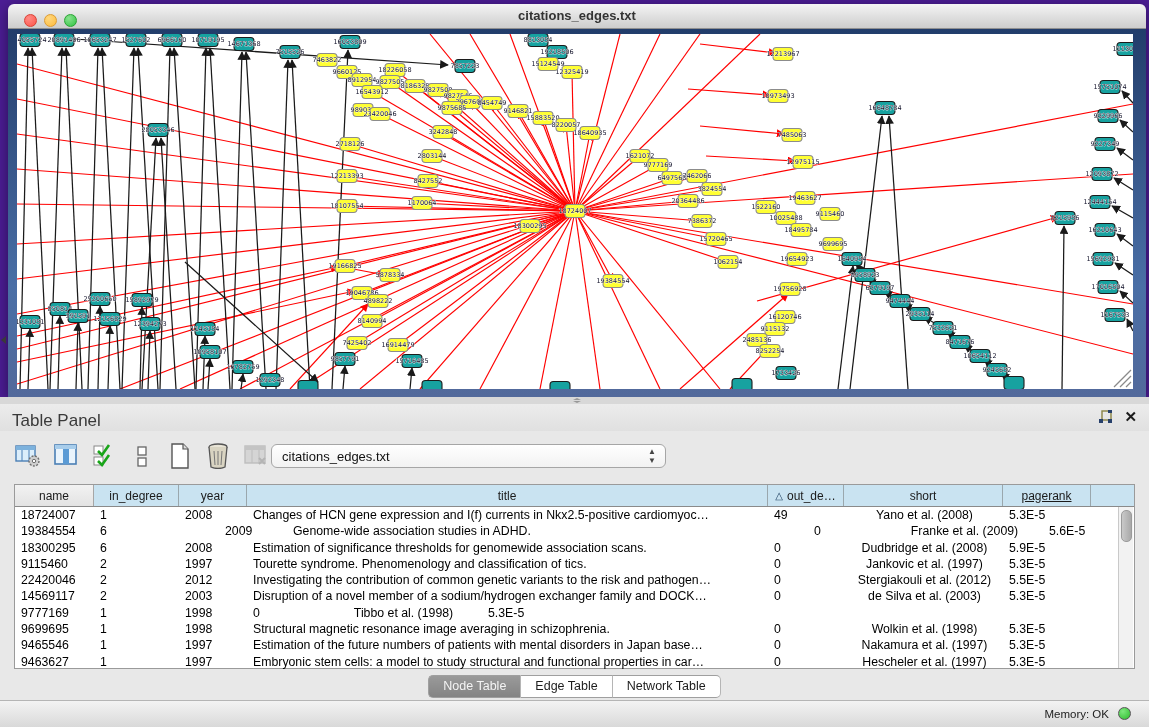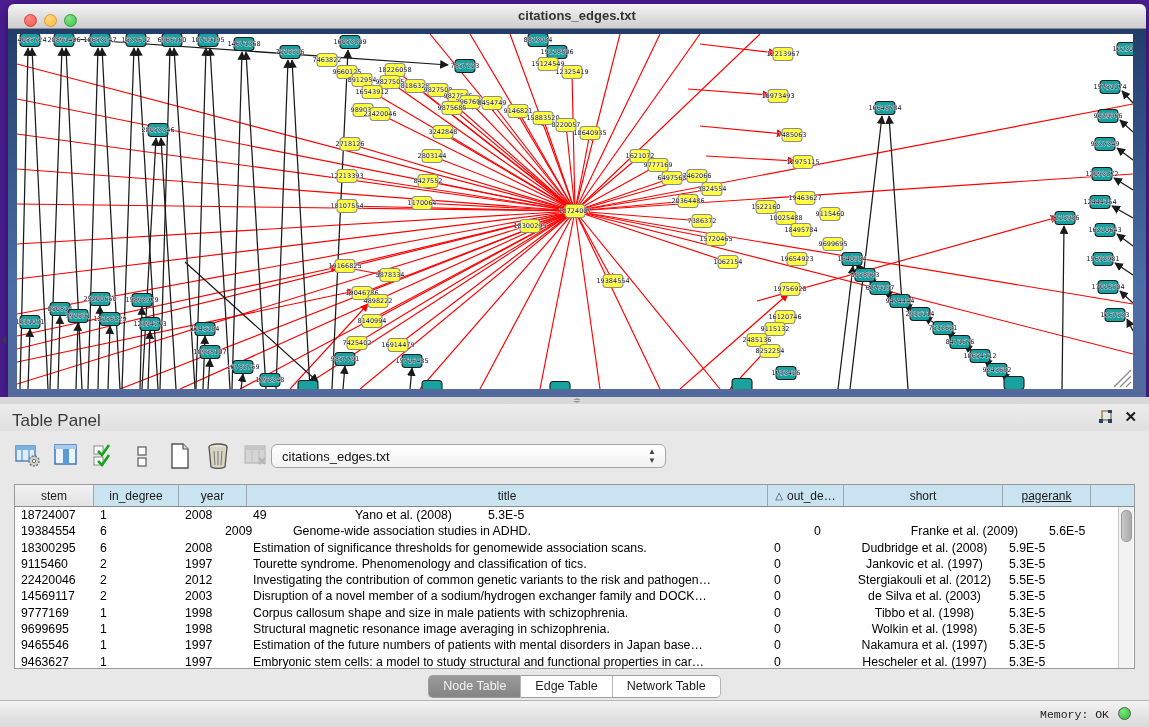--- a/index.html
+++ b/index.html
@@ -59,21 +59,21 @@
   #tabs{position:absolute;left:0;top:271px;width:100%;display:flex;justify-content:center;}
   .tab{height:21px;line-height:21px;padding:0 14px;font-size:12.5px;background:#fff;color:#1d1d1d;
        border-top:1px solid #9f9f9f;border-bottom:1px solid #9f9f9f;border-right:1px solid #b5b5b5;cursor:pointer;}
   .tab:first-child{border-left:1px solid #9f9f9f;border-radius:5px 0 0 5px;}
   .tab:last-child{border-radius:0 5px 5px 0;}
   .tab.sel{background:linear-gradient(#9a9a9a,#848484);color:#f4f4f4;}
 
   
   #statusbar{position:absolute;left:0;top:700px;width:1149px;height:27px;background:linear-gradient(#f3f3f3,#d9d9d9);
              border-top:1px solid #b5b5b5;box-sizing:border-box;}
-  #memory{position:absolute;right:40px;top:7px;font-size:11.5px;color:#222;font-family:Liberation Mono, monospace;}
+  #memory{position:absolute;right:40px;top:7px;font-size:11.5px;color:#222;}
   #memled{position:absolute;right:18px;top:6px;width:13px;height:13px;border-radius:50%;
           background:radial-gradient(circle at 35% 30%,#7ce87c,#2dbb2d);border:1px solid #565656;box-sizing:border-box;}
 
   
   #edge-arrow{position:absolute;left:1px;top:336px;width:0;height:0;border-top:4px solid transparent;
               border-bottom:4px solid transparent;border-right:5px solid #3a3a3a;}
 </style>
 </head>
 <body>
 
@@ -785,21 +785,21 @@
     </div>
 
     <div id="combo">
       <span id="combo-value">citations_edges.txt</span>
       <div id="combo-arrows">▲<br>▼</div>
     </div>
 
     <div id="table">
       <div id="thead">
           <div class="th gray" style="width: 79px;">
-            <span>stem</span>
+            <span>name</span>
           </div>
           <div class="th" style="width: 85px;">
             <span>in_degree</span>
           </div>
           <div class="th" style="width: 68px;">
             <span>year</span>
           </div>
           <div class="th" style="width: 521px;">
             <span>title</span>
           </div>
@@ -813,20 +813,21 @@
           <div class="th" style="width: 88px; text-decoration: underline;">
             <span>pagerank</span>
           </div>
           <div class="th" style="width: 43px; border-right: none;"></div>
         </div>
       <div id="tbody">
           <div class="tr">
             <div class="td" style="width: 79px;">18724007</div>
             <div class="td" style="width: 85px;">1</div>
             <div class="td" style="width: 68px;">2008</div>
+            <div class="td" style="width: 521px;">Changes of HCN gene expression and I(f) currents in Nkx2.5-positive cardiomyoc…</div>
             <div class="td" style="width: 76px;">49</div>
             <div class="td center" style="width: 159px;">Yano et al. (2008)</div>
             <div class="td" style="width: 88px;">5.3E-5</div>
           </div>
           <div class="tr">
             <div class="td" style="width: 79px;">19384554</div>
             <div class="td" style="width: 85px;">6</div>
             <div class="td" style="width: 68px; margin-left: 40px;">2009</div>
             <div class="td" style="width: 521px;">Genome-wide association studies in ADHD.</div>
             <div class="td" style="width: 76px;">0</div>
@@ -866,21 +867,20 @@
             <div class="td" style="width: 68px;">2003</div>
             <div class="td" style="width: 521px;">Disruption of a novel member of a sodium/hydrogen exchanger family and DOCK…</div>
             <div class="td" style="width: 76px;">0</div>
             <div class="td center" style="width: 159px;">de Silva et al. (2003)</div>
             <div class="td" style="width: 88px;">5.3E-5</div>
           </div>
           <div class="tr">
             <div class="td" style="width: 79px;">9777169</div>
             <div class="td" style="width: 85px;">1</div>
             <div class="td" style="width: 68px;">1998</div>
-            <div class="td" style="width: 521px;">Corpus callosum shape and size in male patients with schizophrenia.</div>
             <div class="td" style="width: 76px;">0</div>
             <div class="td center" style="width: 159px;">Tibbo et al. (1998)</div>
             <div class="td" style="width: 88px;">5.3E-5</div>
           </div>
           <div class="tr">
             <div class="td" style="width: 79px;">9699695</div>
             <div class="td" style="width: 85px;">1</div>
             <div class="td" style="width: 68px;">1998</div>
             <div class="td" style="width: 521px;">Structural magnetic resonance image averaging in schizophrenia.</div>
             <div class="td" style="width: 76px;">0</div>

